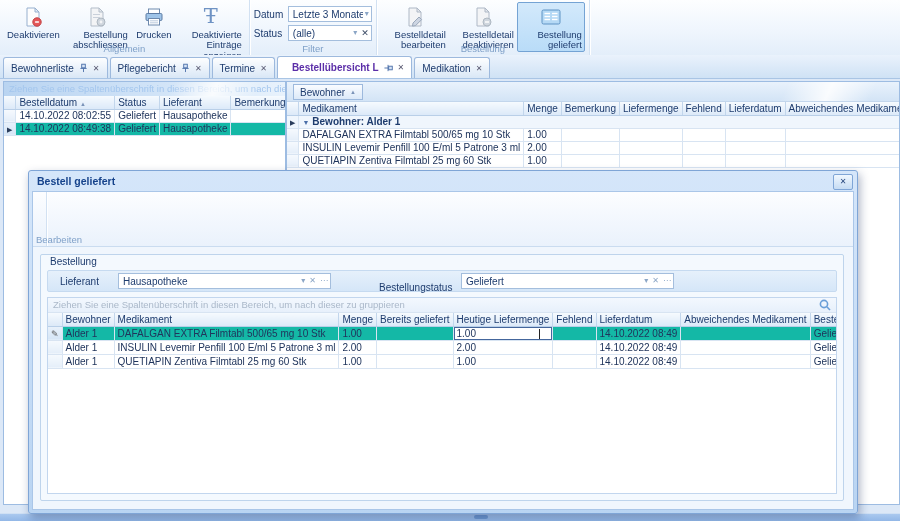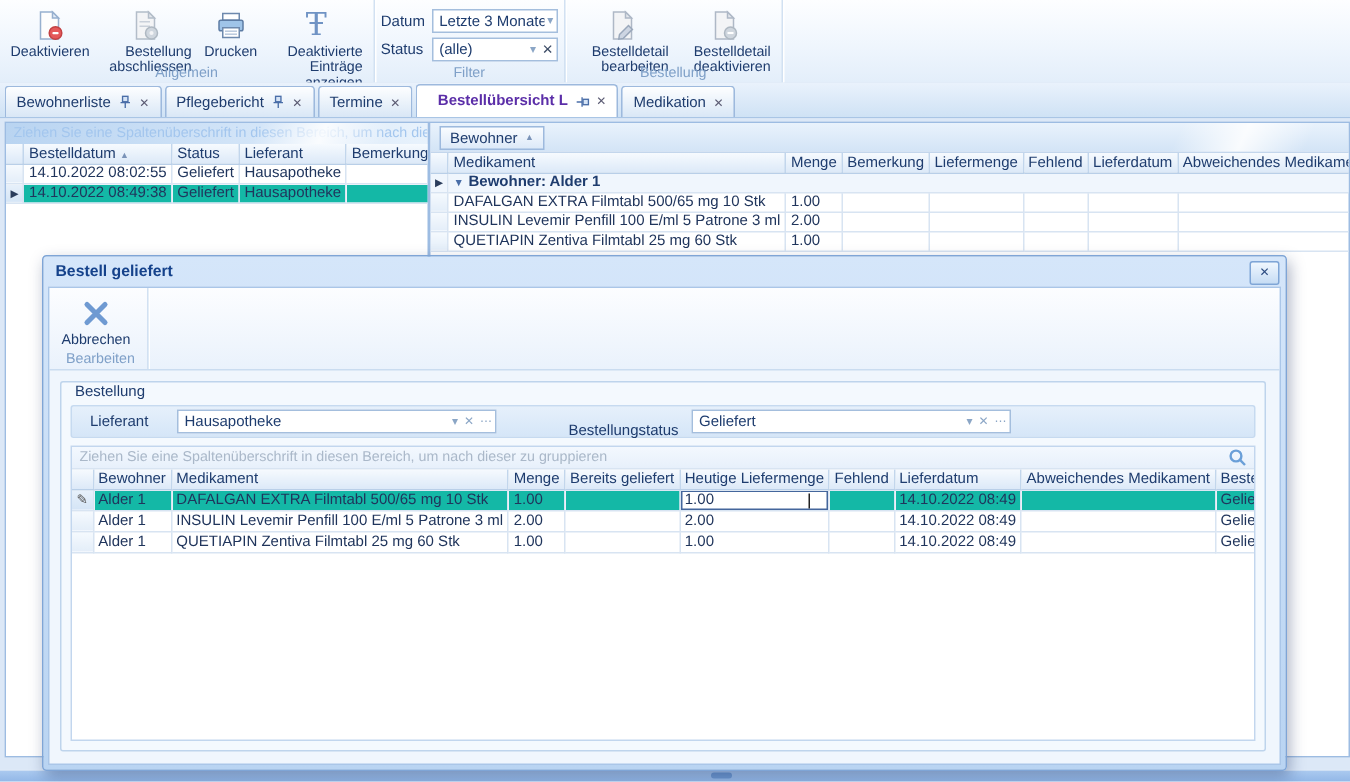--- a/index.html
+++ b/index.html
@@ -193,20 +193,36 @@
       <span class="ic">
         <svg width="22" height="22" viewBox="0 0 22 22">
             <path d="M5 2h8l4 4v14H5z" fill="#f3f4f6" stroke="#aeb8c6"></path>
             <path d="M13 2l4 4h-4z" fill="#e4e7ec" stroke="#aeb8c6"></path>
             <circle cx="15" cy="16" r="4" fill="#cfd6de" stroke="#aeb8c2"></circle>
             <rect x="13" y="15.3" width="4" height="1.4" fill="#fff"></rect>
           </svg>
       </span>
       <span class="lb">Bestelldetail deaktivieren</span>
     </div>
+    <div class="rb-btn active">
+      <span class="ic">
+        <svg width="22" height="22" viewBox="0 0 22 22">
+            <rect x="2" y="4" width="18" height="14" rx="1.5" fill="#b5d9f5" stroke="#5f93c4"></rect>
+            <g stroke="#fff" stroke-width="1.4">
+              <line x1="4.5" y1="7.5" x2="10" y2="7.5"></line>
+              <line x1="12" y1="7.5" x2="17.5" y2="7.5"></line>
+              <line x1="4.5" y1="10.5" x2="10" y2="10.5"></line>
+              <line x1="12" y1="10.5" x2="17.5" y2="10.5"></line>
+              <line x1="4.5" y1="13.5" x2="10" y2="13.5"></line>
+              <line x1="12" y1="13.5" x2="17.5" y2="13.5"></line>
+            </g>
+          </svg>
+      </span>
+      <span class="lb">Bestellung geliefert</span>
+    </div>
     <div class="rb-group-label">Bestellung</div>
   </div>
 </div>
 
 <div class="tabbar">
   <div class="tab">
     <span>Bewohnerliste</span>
     <span class="pin">
         <svg width="9" height="10" viewBox="0 0 10 10">
           <g stroke="#4a6ea8" fill="#d6e4f6">
@@ -374,28 +390,20 @@
 <div class="dialog">
   <div class="dlg-title">
     <span>Bestell geliefert</span>
     <div class="dlg-close">
         <span>✕</span>
       </div>
   </div>
   <div class="dlg-inner">
     <div class="dlg-ribbon">
       <div class="dlg-rb-group">
-        <div class="rb-btn">
-          <span class="ic">
-            <svg width="22" height="22" viewBox="0 0 22 22">
-                <path d="M5 5L17 17M17 5L5 17" stroke="#6f9ad2" stroke-width="3.4" stroke-linecap="round"></path>
-              </svg>
-          </span>
-          <span class="lb">Abbrechen</span>
-        </div>
         <div class="rb-group-label">Bearbeiten</div>
       </div>
     </div>
 
     <div class="dlg-groupbox">
       <div class="gb-head">Bestellung</div>
       <div class="fields-row">
         <span class="flb" style="width:58px;">Lieferant</span>
         <span class="combo">
           <span class="val">Hausapotheke</span>

